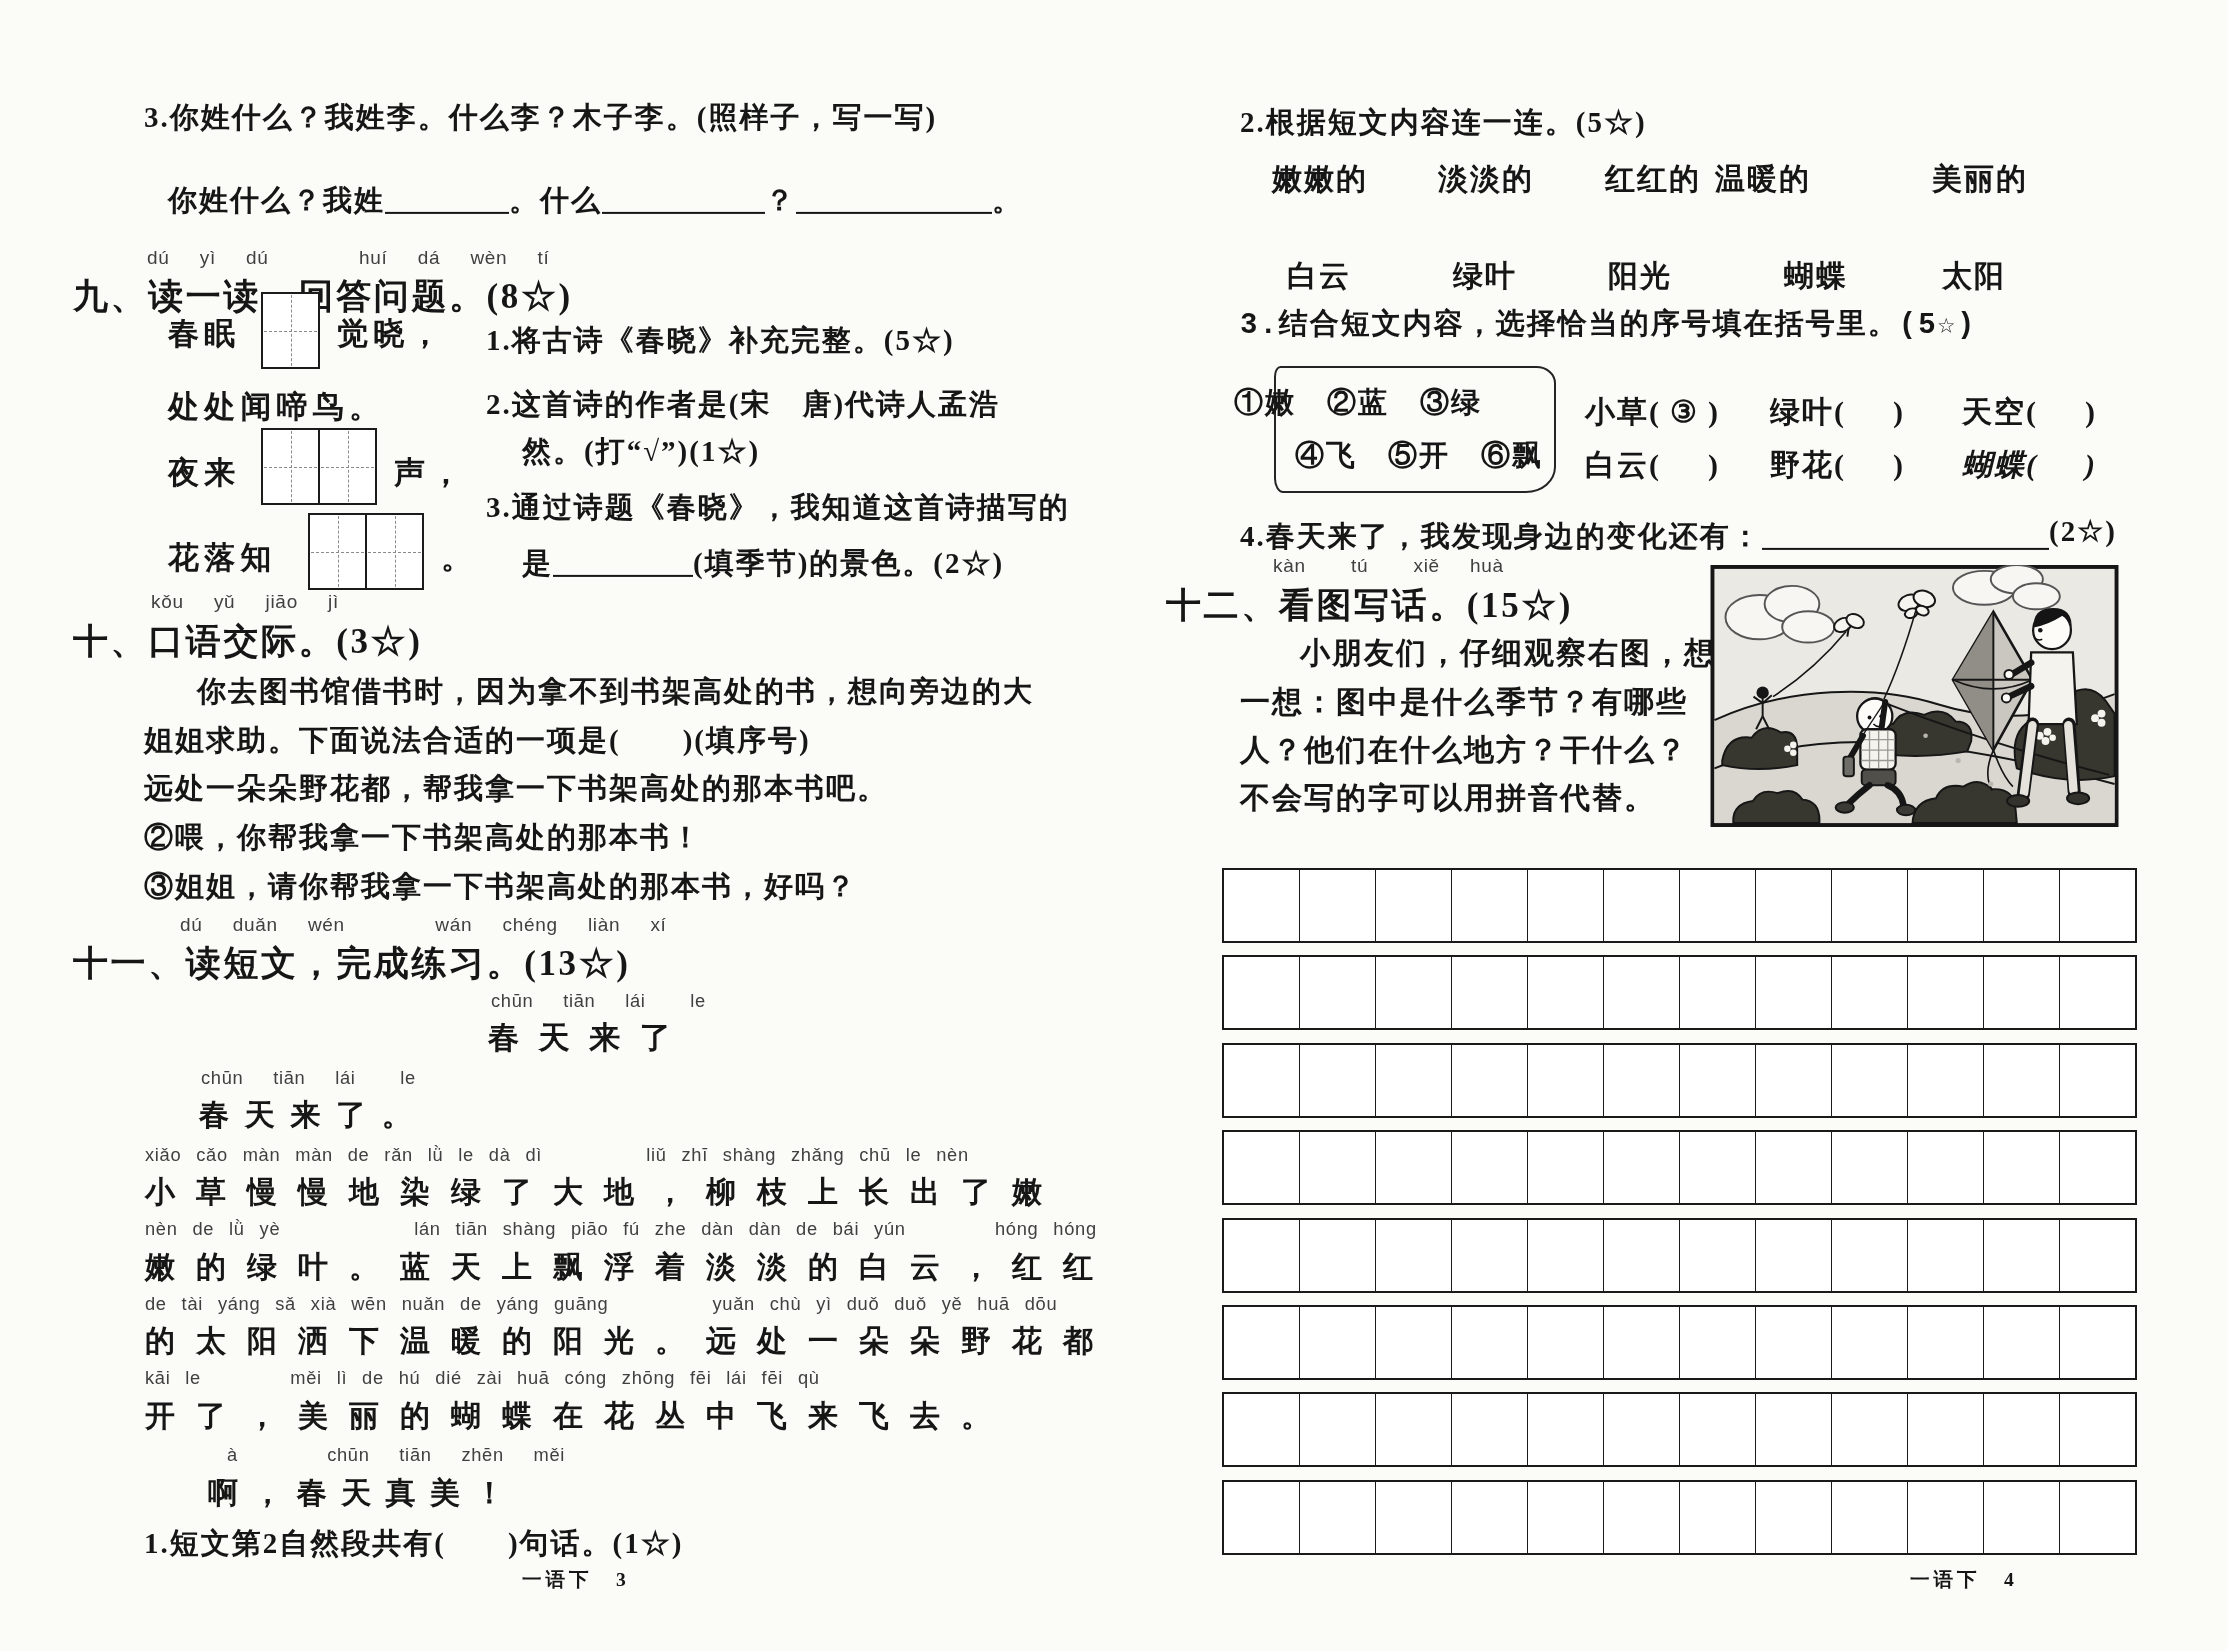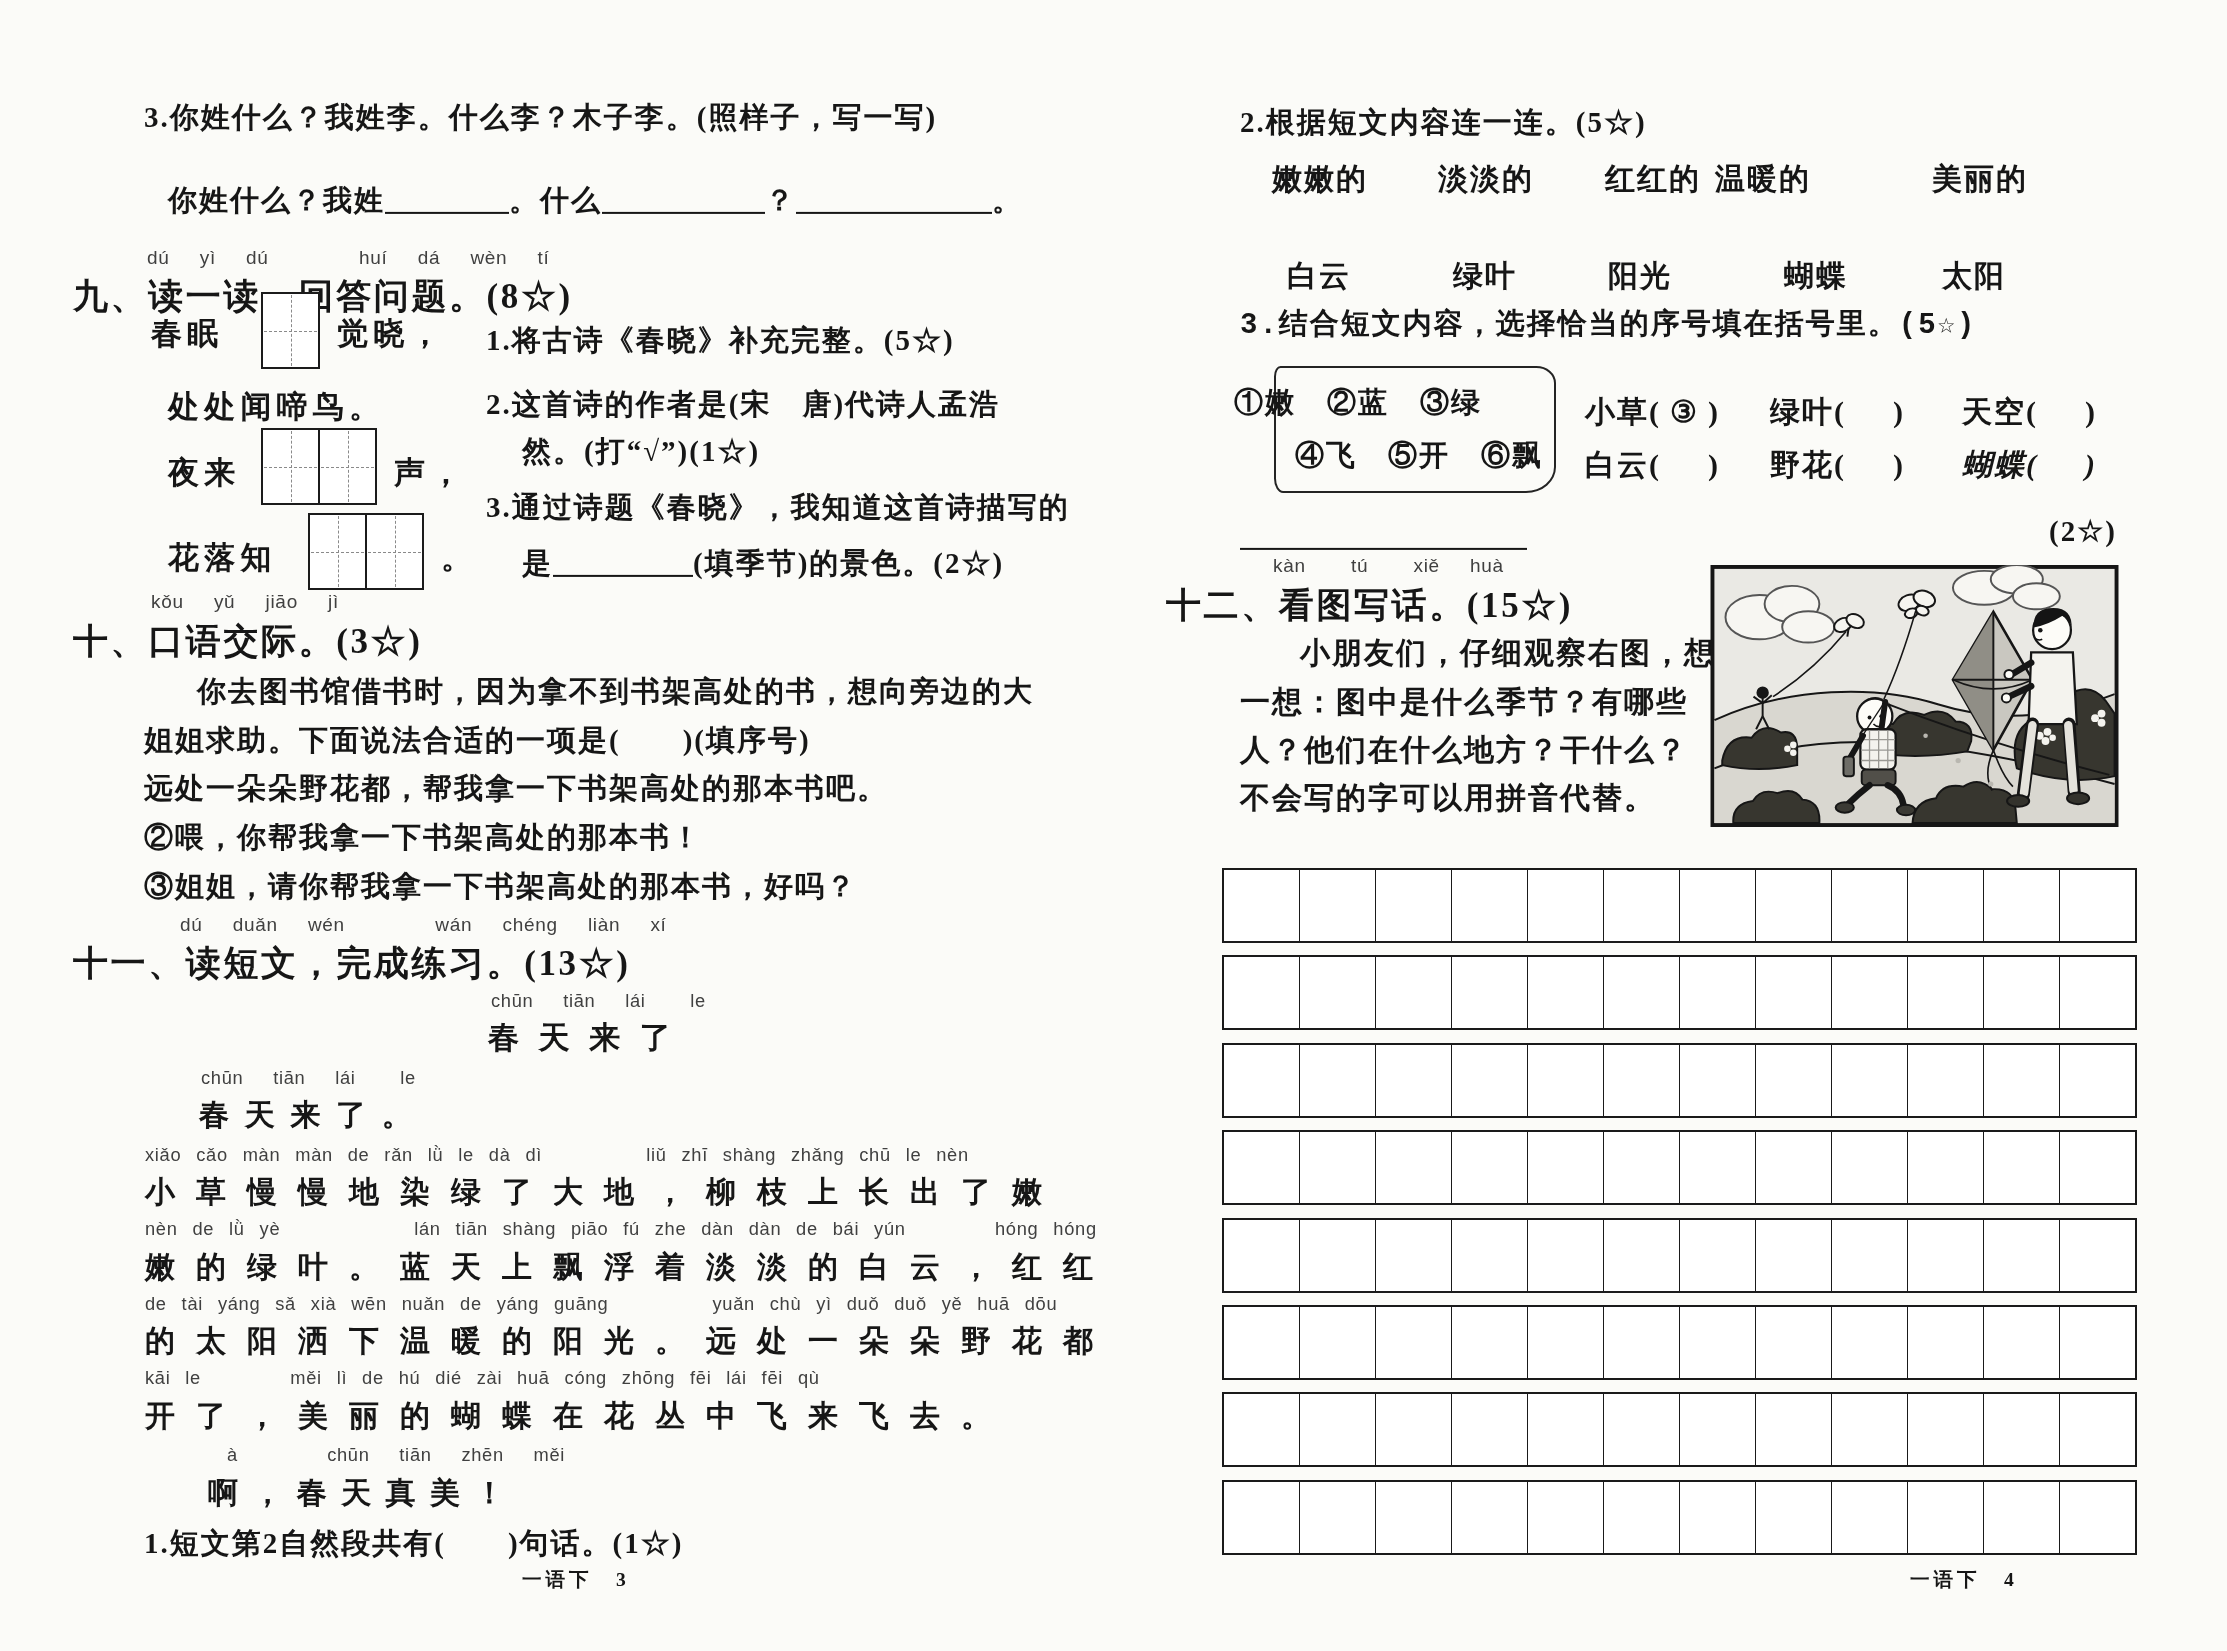--- a/index.html
+++ b/index.html
@@ -44,21 +44,21 @@
 <div>
 
   <div class="abs hz b45" style="left:144px;top:98px;">3.你姓什么？我姓李。什么李？木子李。(照样子，写一写)</div>
   <div class="abs hz b45" style="left:168px;top:178px;">
     <span>你姓什么？我姓</span><span class="blank" style="width:124px;"></span><span>。什么</span><span class="blank" style="width:163px;"></span><span>？</span><span class="blank" style="width:196px;"></span><span>。</span>
   </div>
 
   <div class="abs py" style="left:147px;top:247px;">dú  yì  dú      huí  dá  wèn  tí</div>
   <div class="abs hz h1" style="left:73px;top:273px;">九、读一读，回答问题。(8☆)</div>
 
-  <div class="abs hz poem" style="left:151px;top:313px;">春眠</div>
+  <div class="abs hz poem" style="left:168px;top:313px;">春眠</div>
   <div class="tzg" style="left:261px;top:292px;">
     <div class="tzg-cell"></div>
   </div>
   <div class="abs hz poem" style="left:337px;top:313px;">觉晓，</div>
 
   <div class="abs hz poem" style="left:168px;top:386px;">处处闻啼鸟。</div>
 
   <div class="abs hz poem" style="left:168px;top:452px;">夜来</div>
   <div class="tzg" style="left:261px;top:428px;">
     <div class="tzg-cell"></div>
@@ -146,21 +146,21 @@
     <span class="abs hz b46" style="left:1770px;top:392px;"><span>绿叶</span><span>(</span><span class="slot"></span><span>)</span></span>
     <span class="abs hz b46" style="left:1962px;top:392px;"><span>天空</span><span>(</span><span class="slot"></span><span>)</span></span>
   </div>
   <div>
     <span class="abs hz b46" style="left:1585px;top:445px;"><span>白云</span><span>(</span><span class="slot"></span><span>)</span></span>
     <span class="abs hz b46" style="left:1770px;top:445px;"><span>野花</span><span>(</span><span class="slot"></span><span>)</span></span>
     <span class="abs hz b46" style="left:1962px;top:445px;font-style:italic;"><span>蝴蝶</span><span>(</span><span class="slot"></span><span>)</span></span>
   </div>
 
   <div class="abs hz b45" style="left:1240px;top:514px;">
-    <span class="blank" style="width:287px;"></span>
+    <span>4.春天来了，我发现身边的变化还有：</span><span class="blank" style="width:287px;"></span>
   </div>
   <div class="abs hz b45" style="left:2049px;top:514px;">(2☆)</div>
 
   <div class="abs py" style="left:1273px;top:555px;">kàn   tú   xiě  huà</div>
   <div class="abs hz h1" style="left:1166px;top:582px;">十二、看图写话。(15☆)</div>
   <div class="abs hz b46" style="left:1300px;top:633px;">小朋友们，仔细观察右图，想</div>
   <div class="abs hz b46" style="left:1240px;top:682px;">一想：图中是什么季节？有哪些</div>
   <div class="abs hz b46" style="left:1240px;top:730px;">人？他们在什么地方？干什么？</div>
   <div class="abs hz b46" style="left:1240px;top:778px;">不会写的字可以用拼音代替。</div>
 

